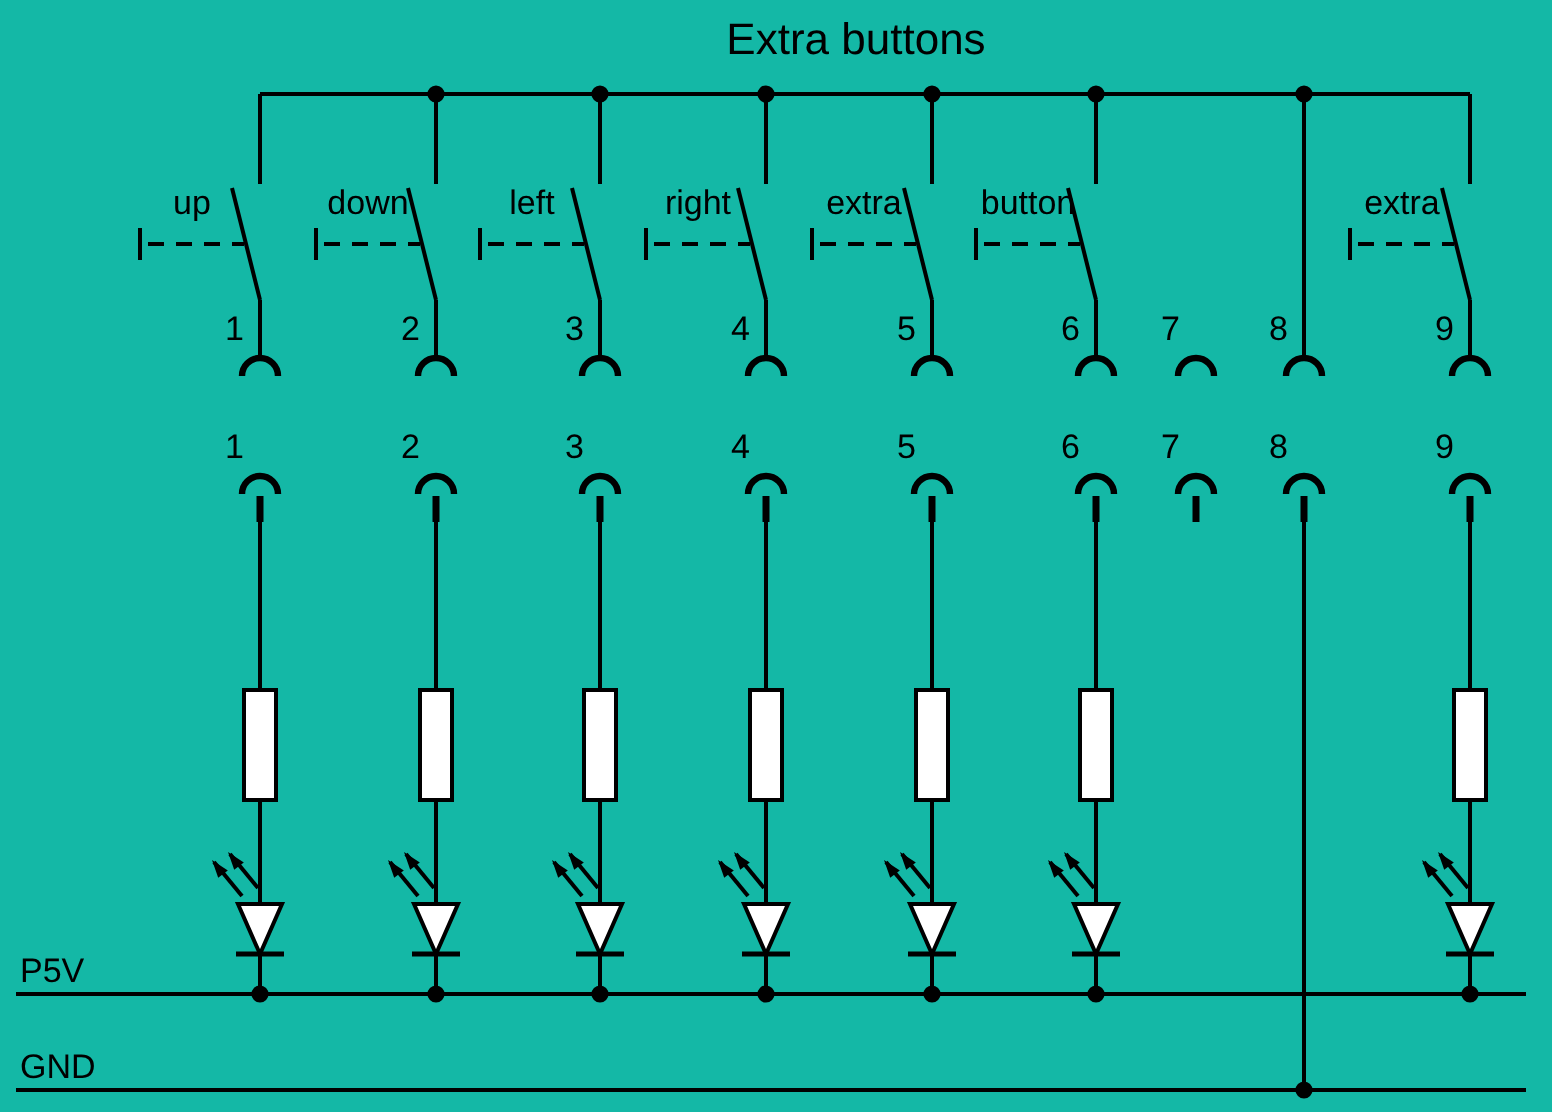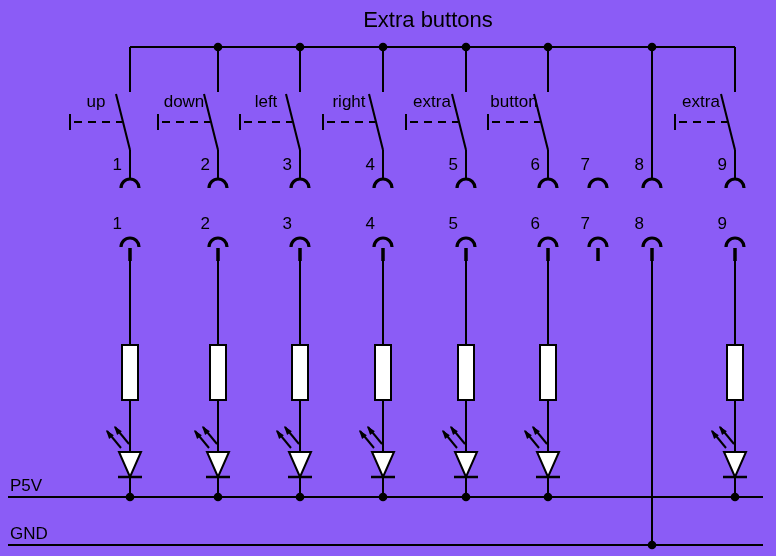--- a/index.html
+++ b/index.html
@@ -1,17 +1,17 @@
 <!DOCTYPE html>
 <html><head>
 <meta charset="utf-8">
 <style>
   html,body{margin:0;padding:0;background:#ffffff;}
   .stage{
-    width:776px;height:556px;background:#8b5cf6;position:relative;overflow:hidden;
+    width:776px;height:556px;background:#14b8a6;position:relative;overflow:hidden;
     font-family:"Liberation Sans",sans-serif;
   }
   svg{display:block;}
   .lbl{font-family:"Liberation Sans",sans-serif;font-size:17px;fill:#000;}
   .ttl{font-family:"Liberation Sans",sans-serif;font-size:22px;fill:#000;}
 </style>
 </head>
 <body>
 
 <div class="stage">

